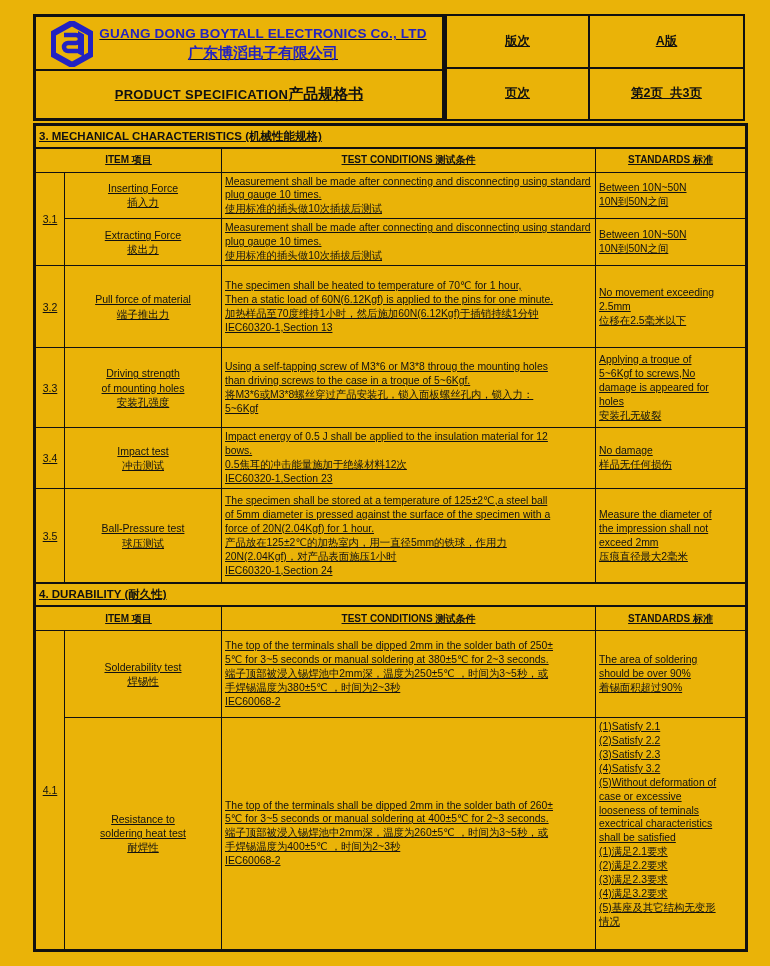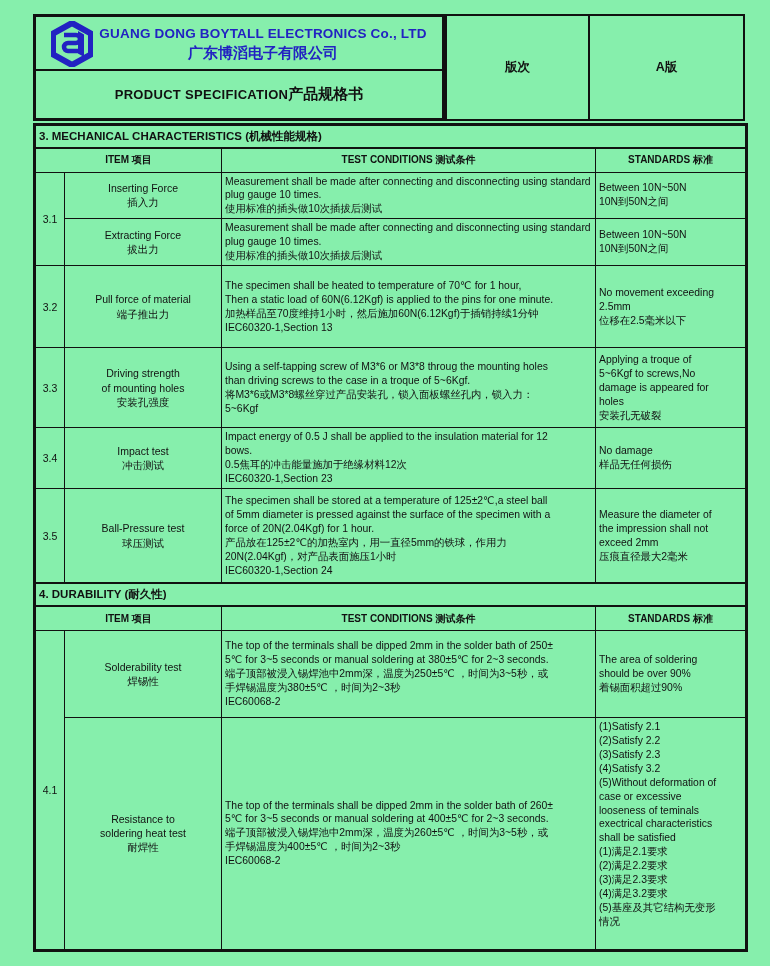--- a/index.html
+++ b/index.html
@@ -1,24 +1,25 @@
 <!DOCTYPE html>
 <html><head>
 <meta charset="utf-8">
 <style>
   * { margin:0; padding:0; box-sizing:border-box; }
   html,body { background:#e8e8e8; }
   .page {
     position:relative;
     width:770px; height:966px;
-    background:#86efac;
+    background:#eab308;
     margin:0 auto;
     font-family:"Liberation Sans","DejaVu Sans",sans-serif;
     color:#111;
     padding:14px 25px 16px 33px;
+    text-decoration:underline;
   }
   
   .hdr { display:flex; width:712px; height:107px; }
   .hdr-left {
     width:414px; height:107px;
     border:3px solid #111;
     display:flex; flex-direction:column;
   }
   .company-row {
     height:54px; border-bottom:2px solid #111;
@@ -94,20 +95,24 @@
 
     <table class="hdr-right">
       <colgroup>
           <col style="width:143px">
           <col style="width:155px">
         </colgroup>
       <tbody>
       <tr>
         <td>版次</td>
         <td>A版</td>
+      </tr>
+      <tr>
+        <td>页次</td>
+        <td>第2页  共3页</td>
       </tr>
     </tbody>
       </table>
   </div>
 
   <table class="spec">
     <colgroup>
       <col style="width:30px">
         <col style="width:157px">
       <col style="width:374px">

